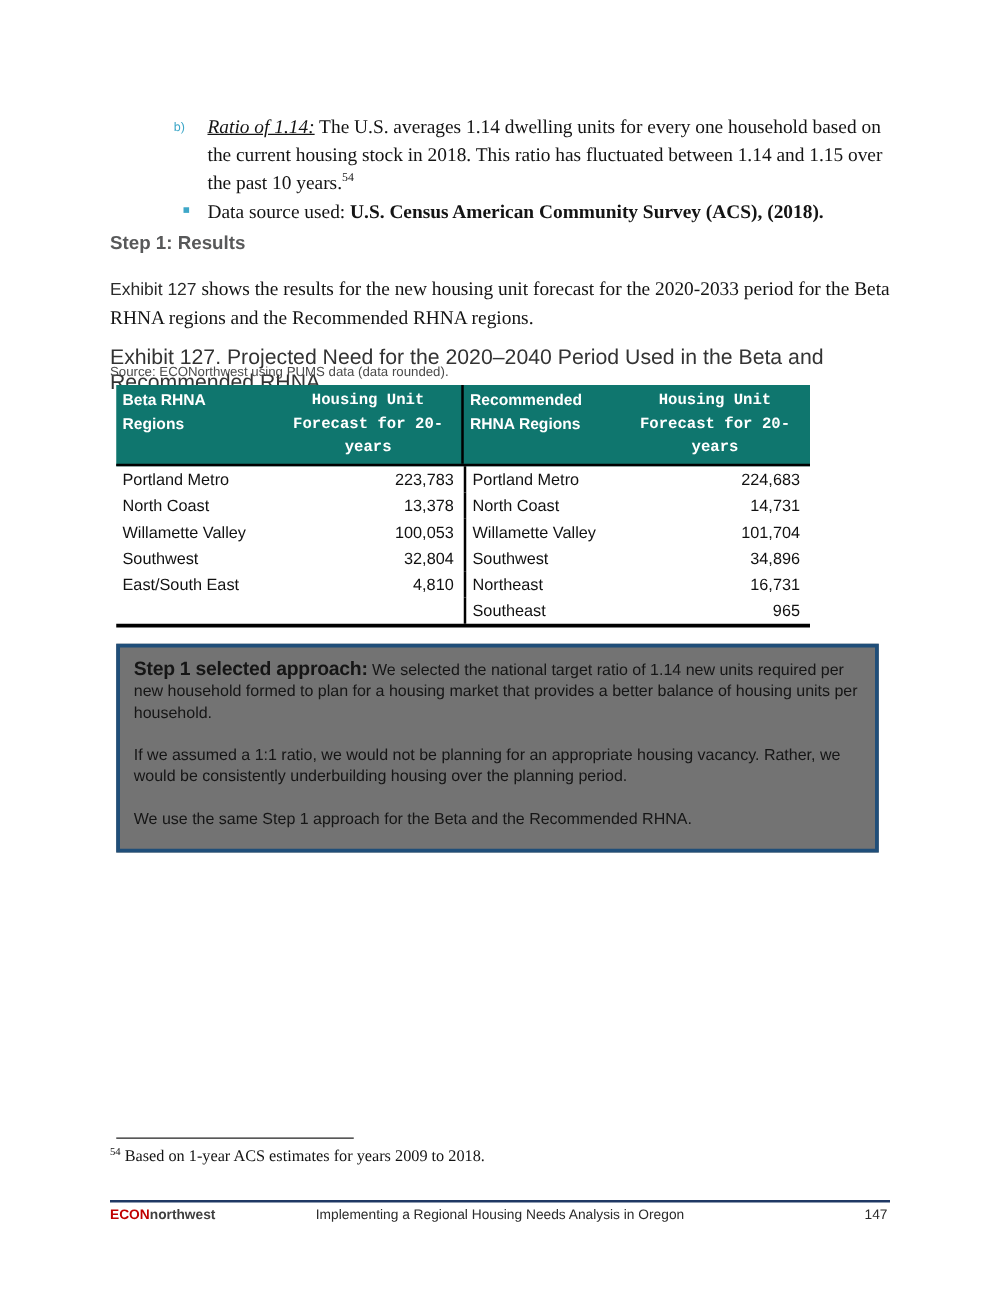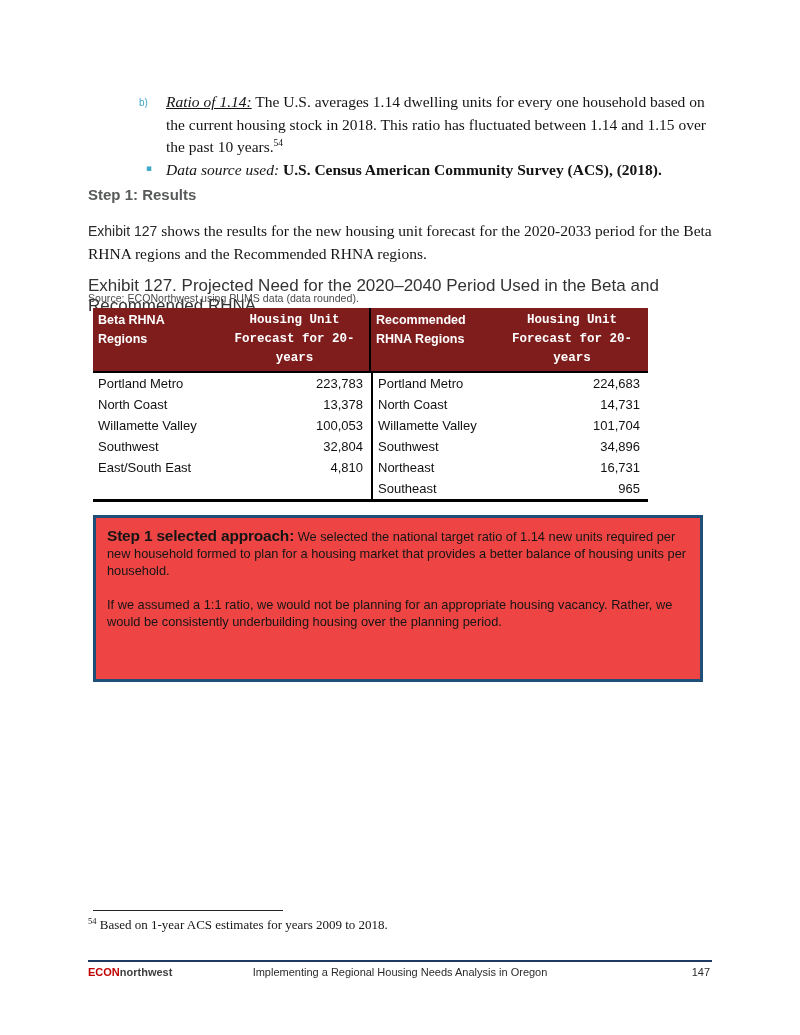--- a/index.html
+++ b/index.html
@@ -22,21 +22,21 @@
 
   
   .bullet-marker{
     position:absolute;left:146px;top:163px;
     font-size:9px;color:#3ea7c8;font-family:"DejaVu Sans", sans-serif;
   }
   .bullet-text{
     position:absolute;left:166px;top:159px;width:560px;
     font-size:15.5px;line-height:22px;color:#141414;
   }
-  .bullet-label{font-style:italic;}
+  .bullet-label{}
   .bullet-value{font-weight:bold;}
 
   
   .section-heading{
     position:absolute;left:88px;top:186px;
     font-family:"Liberation Sans", sans-serif;font-size:15px;font-weight:600;color:#58595a;
   }
 
   
   .para{
@@ -56,36 +56,36 @@
   }
 
   
   .exhibit-table{
     position:absolute;left:93px;top:308px;width:555px;
     font-family:"Liberation Sans", sans-serif;
     border-bottom:3px solid #000;
   }
   .thead{
     display:grid;grid-template-columns:122px 156px 122px 155px;
-    background:#7f1d1d;color:#ffffff;font-weight:bold;font-size:12.5px;line-height:19px;
+    background:#0f766e;color:#ffffff;font-weight:bold;font-size:12.5px;line-height:19px;
     border-bottom:2.5px solid #000;
   }
   .thead .cell{padding:3px 4px 3px 5px;}
   .thead .num{text-align:center;padding-right:2px;font-family:Liberation Mono, monospace;}
   .trow{display:grid;grid-template-columns:122px 156px 122px 155px;height:21px;}
   .trow .cell{font-size:13px;line-height:21px;color:#111;white-space:nowrap;overflow:visible;}
   .trow .region{padding-left:5px;}
   .trow .value{text-align:right;padding-right:8px;}
   .rsep{border-left:2px solid #000;}
   .thead .rsep{margin-left:-2px;}
 
   
   .callout{
     position:absolute;left:93px;top:515px;width:610px;height:167px;box-sizing:border-box;
-    border:3px solid #1f4e79;background:#ef4444;
+    border:3px solid #1f4e79;background:#737373;
     padding:9px 12px 8px 11px;
     font-family:"Liberation Sans", sans-serif;font-size:12.8px;line-height:17px;color:#151515;
   }
   .callout p{margin:0 0 17px 0;}
   .callout p:last-child{margin-bottom:0;}
   .callout .lead{font-weight:800;font-size:15.5px;letter-spacing:-0.2px;}
 
   
   .fn-rule{
     position:absolute;left:93px;top:910px;width:190px;height:0;
@@ -178,20 +178,21 @@
           <div class="cell value"></div>
           <div class="cell region rsep">Southeast</div>
           <div class="cell value">965</div>
         </div>
       </div>
   </div>
 
   <div class="callout">
     <p><span class="lead">Step 1 selected approach:</span><span> We selected the national target ratio of 1.14 new units required per new household formed to plan for a housing market that provides a better balance of housing units per household.</span></p>
     <p>If we assumed a 1:1 ratio, we would not be planning for an appropriate housing vacancy. Rather, we would be consistently underbuilding housing over the planning period.</p>
+    <p>We use the same Step 1 approach for the Beta and the Recommended RHNA.</p>
   </div>
 
   <div class="fn-rule"></div>
   <div class="footnote">
     <sup>54</sup><span> Based on 1-year ACS estimates for years 2009 to 2018.</span>
   </div>
 
   <div class="footer">
     <div class="footer-inner">
       <span class="footer-brand"><span class="accent">ECON</span><span class="rest">northwest</span></span>

